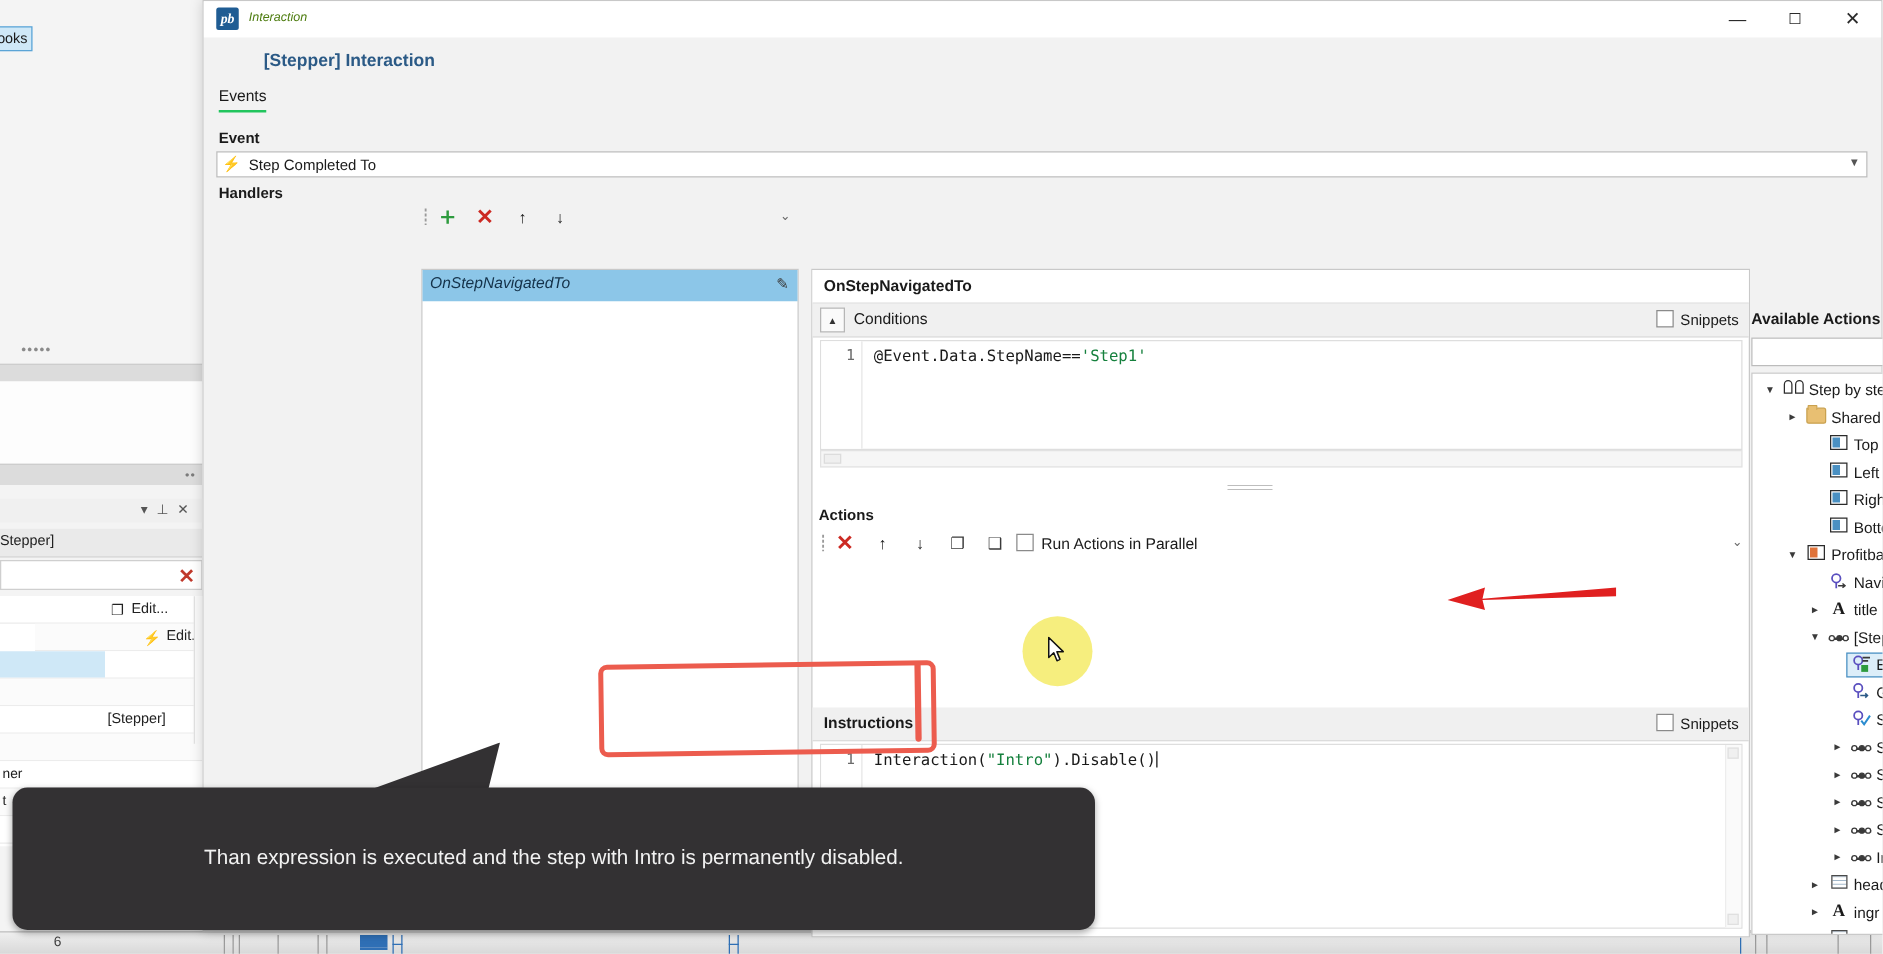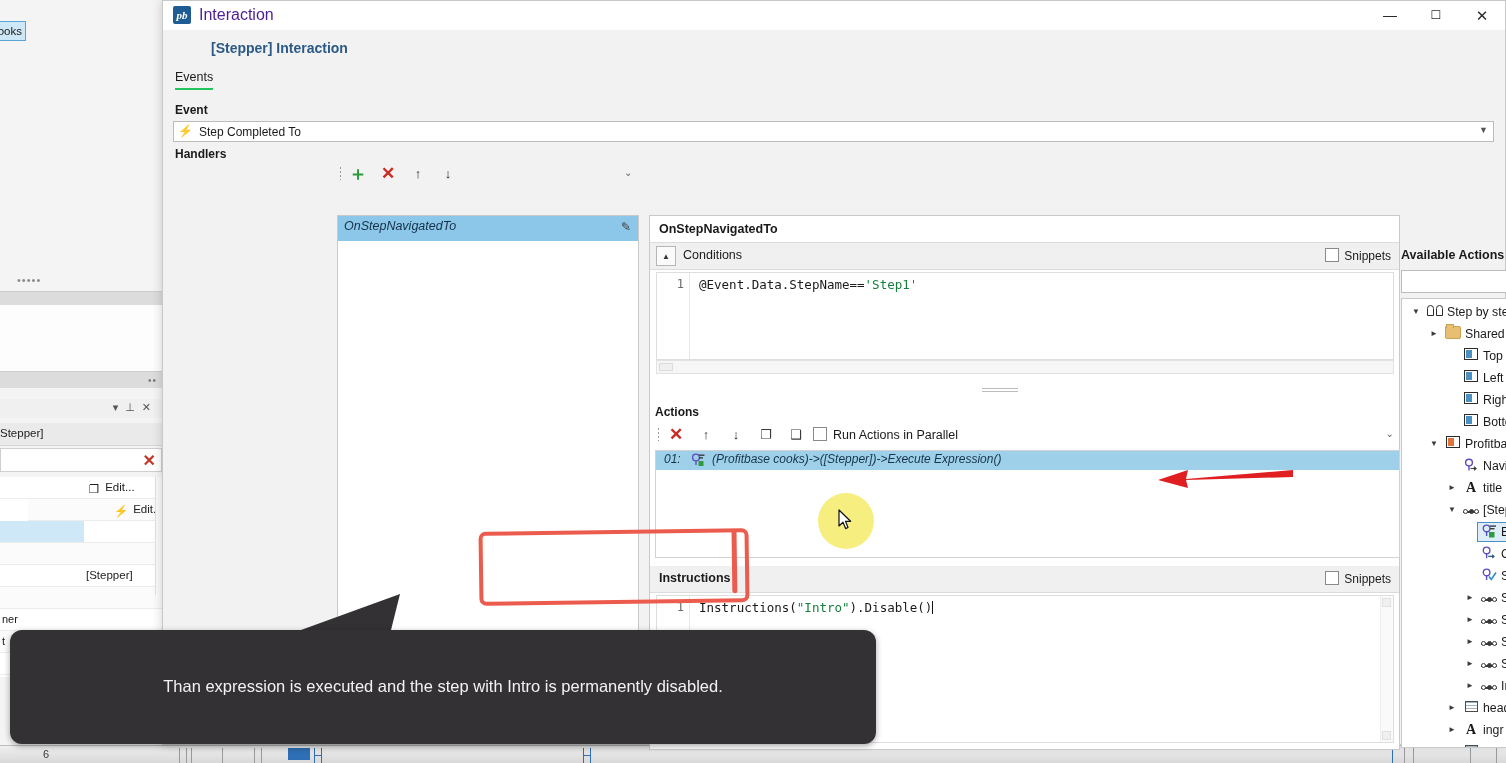--- a/index.html
+++ b/index.html
@@ -37,21 +37,21 @@
   .ruler-num{position:absolute;font-size:11px;color:#3c3c3c;}
   .ruler-tick{position:absolute;top:2px;width:1px;height:16px;background:#9b9b9b;}
   .ruler-blue{position:absolute;background:#2f6fb5;}
 
   
   #dialog{position:absolute;left:162px;top:0;width:1344px;height:745px;background:#fff;
       border:1px solid #c8c8c8;box-shadow:0 0 10px rgba(0,0,0,.18);box-sizing:border-box;}
   #titlebar{position:absolute;left:0;top:0;width:100%;height:29px;background:#fff;}
   #app-icon{position:absolute;left:10px;top:5px;width:18px;height:18px;background:#1f5c93;border-radius:2px;
       color:#fff;font-size:11px;font-weight:bold;font-style:italic;text-align:center;line-height:18px;font-family:"Liberation Serif",serif;}
-  #title-text{position:absolute;left:36px;top:4px;font-size:16px;color:#4c1d95;line-height:20px;}
+  #title-text{position:absolute;left:36px;top:4px;font-size:10px;color:#4d7c0f;line-height:20px;font-style:italic;}
   .wbtn{position:absolute;top:0;width:46px;height:29px;text-align:center;line-height:29px;font-size:14px;color:#2b2b2b;}
   #btn-min{right:92px;}
   #btn-max{right:46px;font-size:12px;}
   #btn-close{right:0;font-size:15px;}
 
   #dlg-body{position:absolute;left:0;top:29px;right:0;bottom:0;background:#f2f2f2;}
 
   #hdr-title{position:absolute;left:12px;top:10px;font-size:14px;font-weight:bold;color:#2b5a86;margin-left:36px;}
   #tab-events{position:absolute;left:12px;top:40px;font-size:12.5px;color:#1a1a1a;padding-bottom:4px;border-bottom:2px solid #22c55e;}
   #lbl-event{position:absolute;left:12px;top:73px;font-size:12px;font-weight:bold;color:#1a1a1a;}
@@ -309,46 +309,31 @@
         <span class="tb-grip"></span>
         <span class="tbi" id="a-del">✕</span>
         <span class="tbi" id="a-up">↑</span>
         <span class="tbi" id="a-down">↓</span>
         <span class="tbi" id="a-copy">❐</span>
         <span class="tbi" id="a-paste">❑</span>
         <span id="a-parallel"><span class="cb"></span><span>Run Actions in Parallel</span></span>
         <span id="a-overflow">⌄</span>
       </div>
 
-      <div id="actions-list">
-        <div id="action-row">
-          <span class="txt">01:</span>
-          <span class="ico">
-            <svg width="14" height="14" viewBox="0 0 14 14">
-                <circle cx="5" cy="4.5" r="3.4" fill="none" stroke="#5a4fbf" stroke-width="1.4"></circle>
-                <path d="M5 8 L5 12" stroke="#5a4fbf" stroke-width="1.4"></path>
-                <rect x="8" y="1.5" width="5.5" height="1.4" fill="#3a3a3a"></rect>
-                <rect x="8" y="4.2" width="4" height="1.4" fill="#3a3a3a"></rect>
-                <rect x="7.5" y="8" width="5" height="5" fill="#2e9b3e"></rect>
-              </svg>
-          </span>
-          <span class="txt" style="left:56px;">(Profitbase cooks)-&gt;([Stepper])-&gt;Execute Expression()</span>
-        </div>
-      </div>
 
       <div class="sec-hdr" id="instr-hdr">
         <span class="lbl" style="left:9px;font-weight:bold;">Instructions</span>
         <span class="snip"><span class="cb"></span><span>Snippets</span></span>
       </div>
 
       <div id="instr-edit">
         <div class="gutter">
             <span class="ln">1</span>
           </div>
-        <div class="code"><span>Instructions(</span><span class="str">"Intro"</span><span>).Disable()</span><span class="caret-bar"></span></div>
+        <div class="code"><span>Interaction(</span><span class="str">"Intro"</span><span>).Disable()</span><span class="caret-bar"></span></div>
         <div id="instr-vscroll">
           <span class="nubT"></span>
           <span class="nubB"></span>
         </div>
       </div>
     </div>
 
     <div id="avail">
       <div id="avail-title">Available Actions</div>
       <div id="avail-search">

